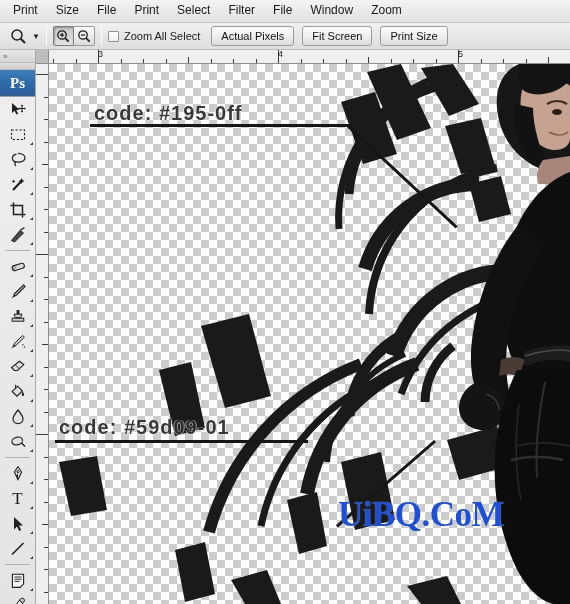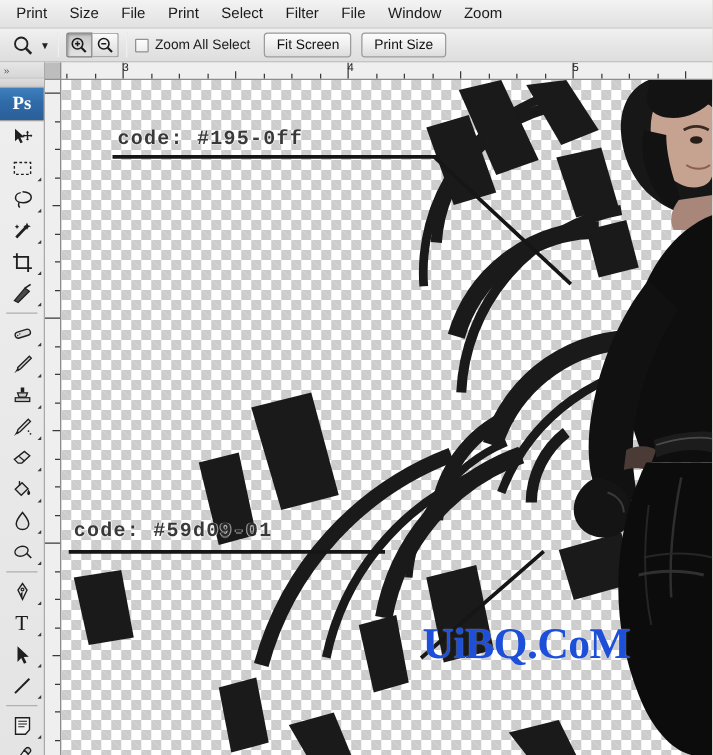--- a/index.html
+++ b/index.html
@@ -189,22 +189,22 @@
       linear-gradient(45deg, #cccccc 25%, transparent 25%, transparent 75%, #cccccc 75%),
       linear-gradient(45deg, #cccccc 25%, transparent 25%, transparent 75%, #cccccc 75%);
     background-size: 16px 16px;
     background-position: 0 0, 8px 8px;
   }
   .art { position: absolute; left: 0; top: 0; width: 521px; height: 540px; }
 
   
   .codelabel {
     position: absolute;
-    font-family: Liberation Mono, monospace;
-    font-size: 16px;
+    font-family: Liberation Sans, sans-serif;
+    font-size: 20px;
     font-weight: bold;
     letter-spacing: 1px;
     color: #2b2b2b;
     white-space: nowrap;
     text-shadow:
        1px 0 0 rgba(255,255,255,.55),
       -1px 0 0 rgba(255,255,255,.55),
        0 1px 0 rgba(255,255,255,.35);
     opacity: .92;
   }
@@ -273,20 +273,21 @@
     </div>
 
     <div class="opt-sep"></div>
 
 
     <label class="checkopt">
       <span class="cbox"></span>
       <span>Zoom All Select</span>
     </label>
 
+    <div class="pbtn">Actual Pixels</div>
     <div class="pbtn">Fit Screen</div>
     <div class="pbtn">Print Size</div>
   </div>
 
   <div class="toolbox">
     <div class="tb-grip">
       <span>»</span>
     </div>
     <div class="tb-strip"></div>
     <div class="ps-logo">Ps</div>

